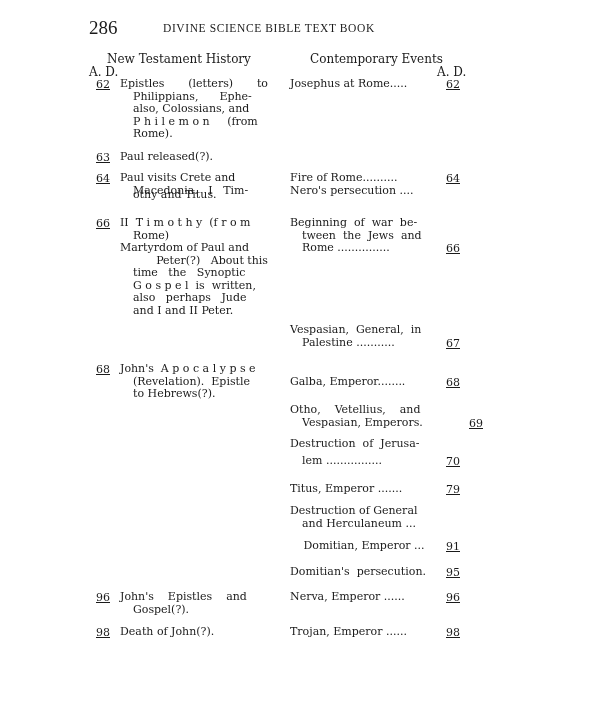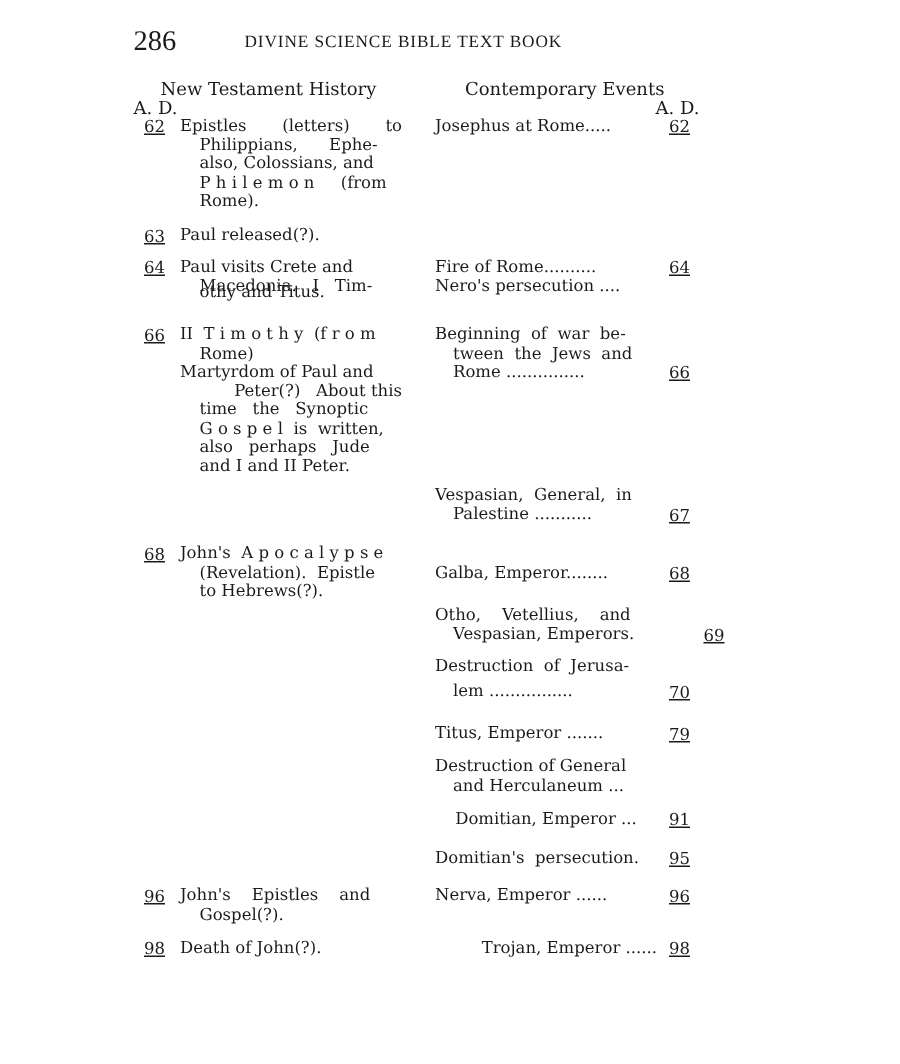--- a/index.html
+++ b/index.html
@@ -140,15 +140,15 @@
   <div class="abs t rcol" style="top:566px;">Domitian's  persecution.</div>
   <div class="abs yr" style="left:446px; top:566px;">95</div>
 </div>
 
 <div>
   <div class="abs t rcol" style="top:591px;">Nerva, Emperor ......</div>
   <div class="abs yr" style="left:446px; top:591px;">96</div>
 </div>
 
 <div>
-  <div class="abs t rcol" style="top:626px;text-align:right;">Trojan, Emperor ......</div>
+  <div class="abs t rcol" style="top:626px;">Trojan, Emperor ......</div>
   <div class="abs yr" style="left:446px; top:626px;">98</div>
 </div>
 
 </body></html>

